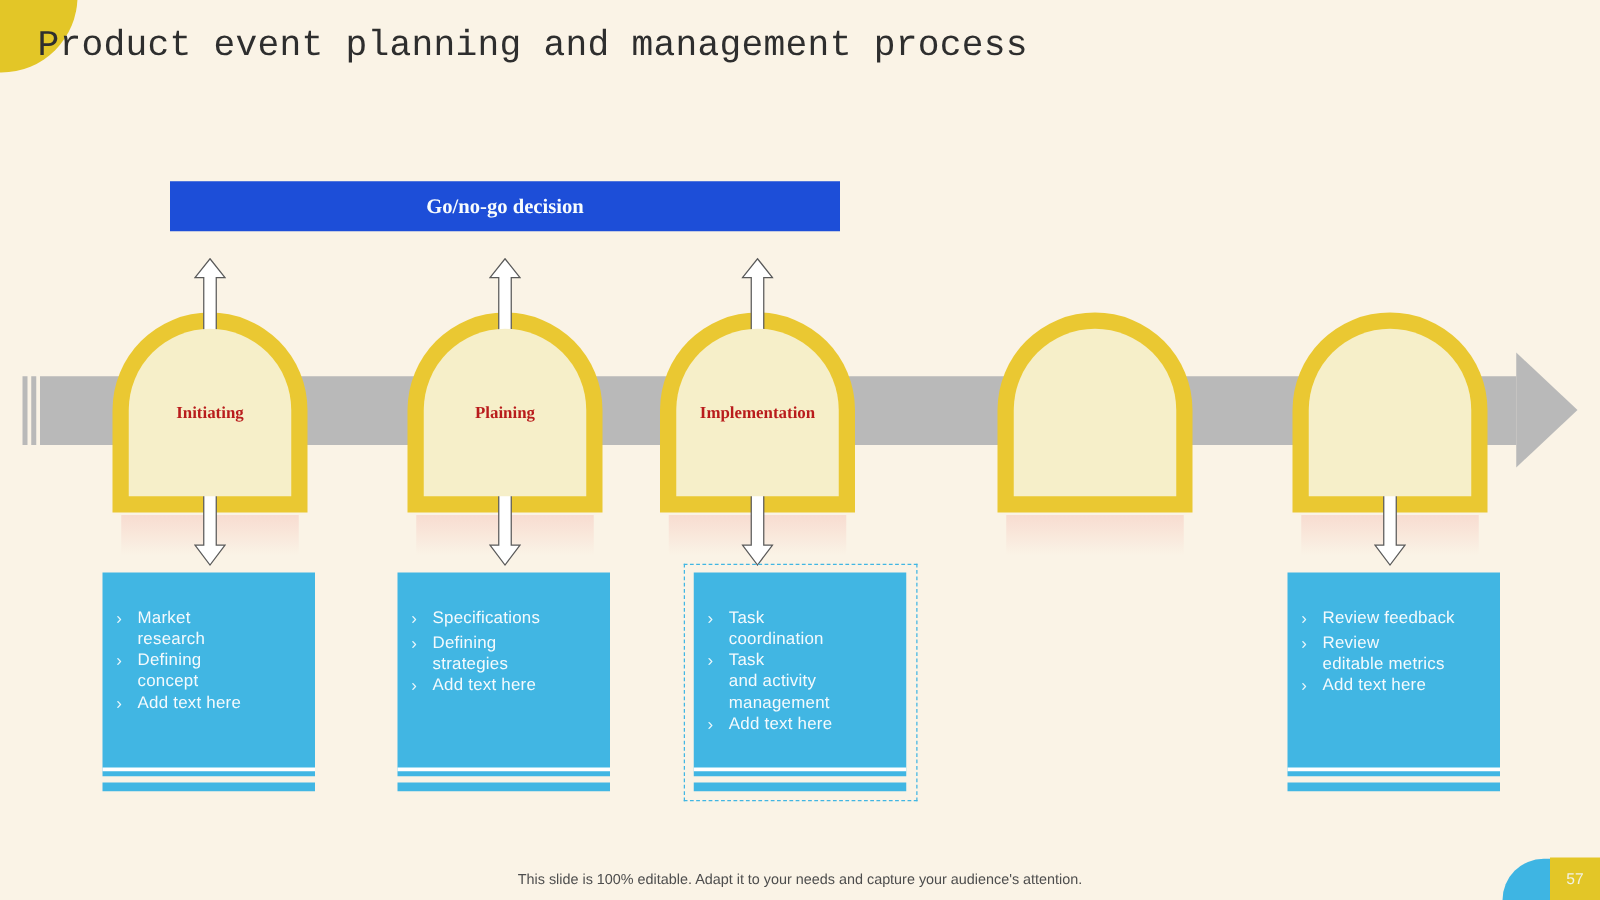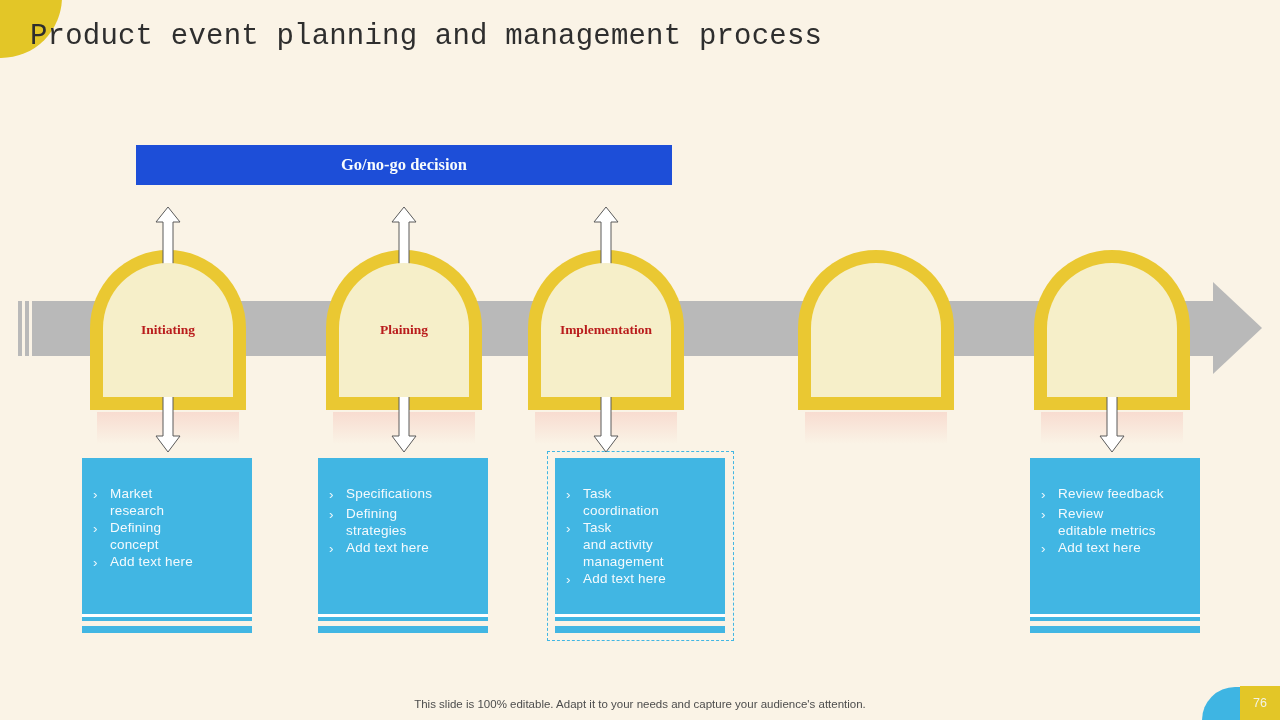--- a/index.html
+++ b/index.html
@@ -262,13 +262,13 @@
     </div>
   <div class="li">
       <span class="bullet">›</span>
       <span class="li-text">Add text here</span>
     </div>
 </div>
 <div class="box-strip" style="left:1030px"></div>
 
 <div class="footer-note">This slide is 100% editable. Adapt it to your needs and capture your audience's attention.</div>
 <div class="page-badge-arc"></div>
-<div class="page-badge">76</div>
+<div class="page-badge">57</div>
 
 </body></html>

